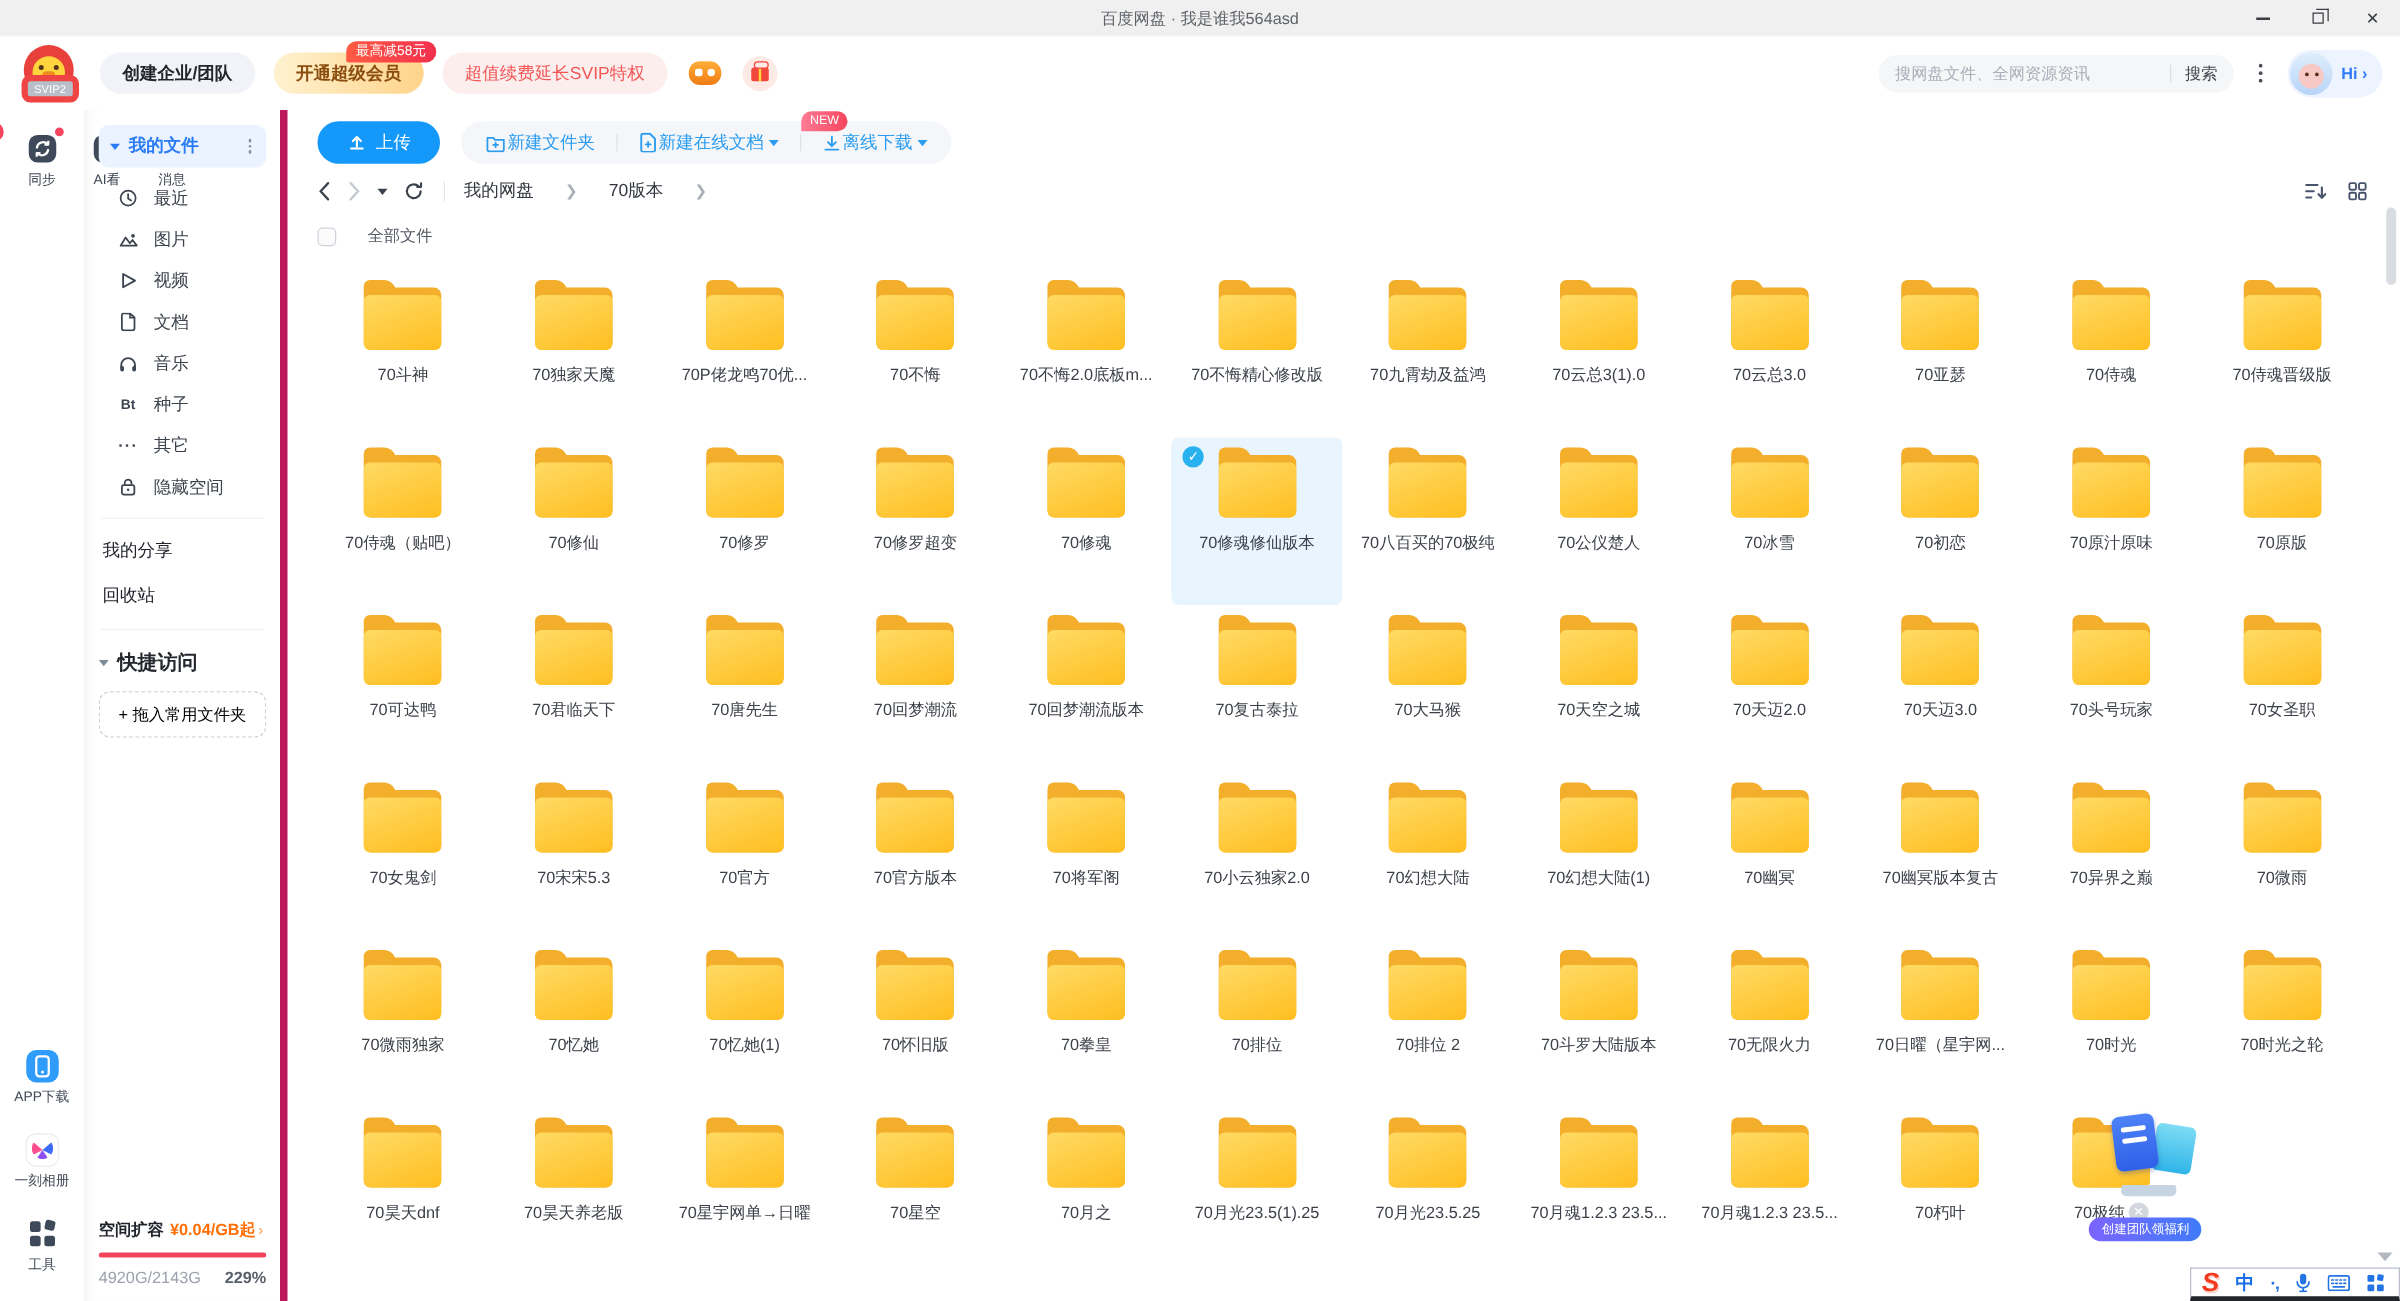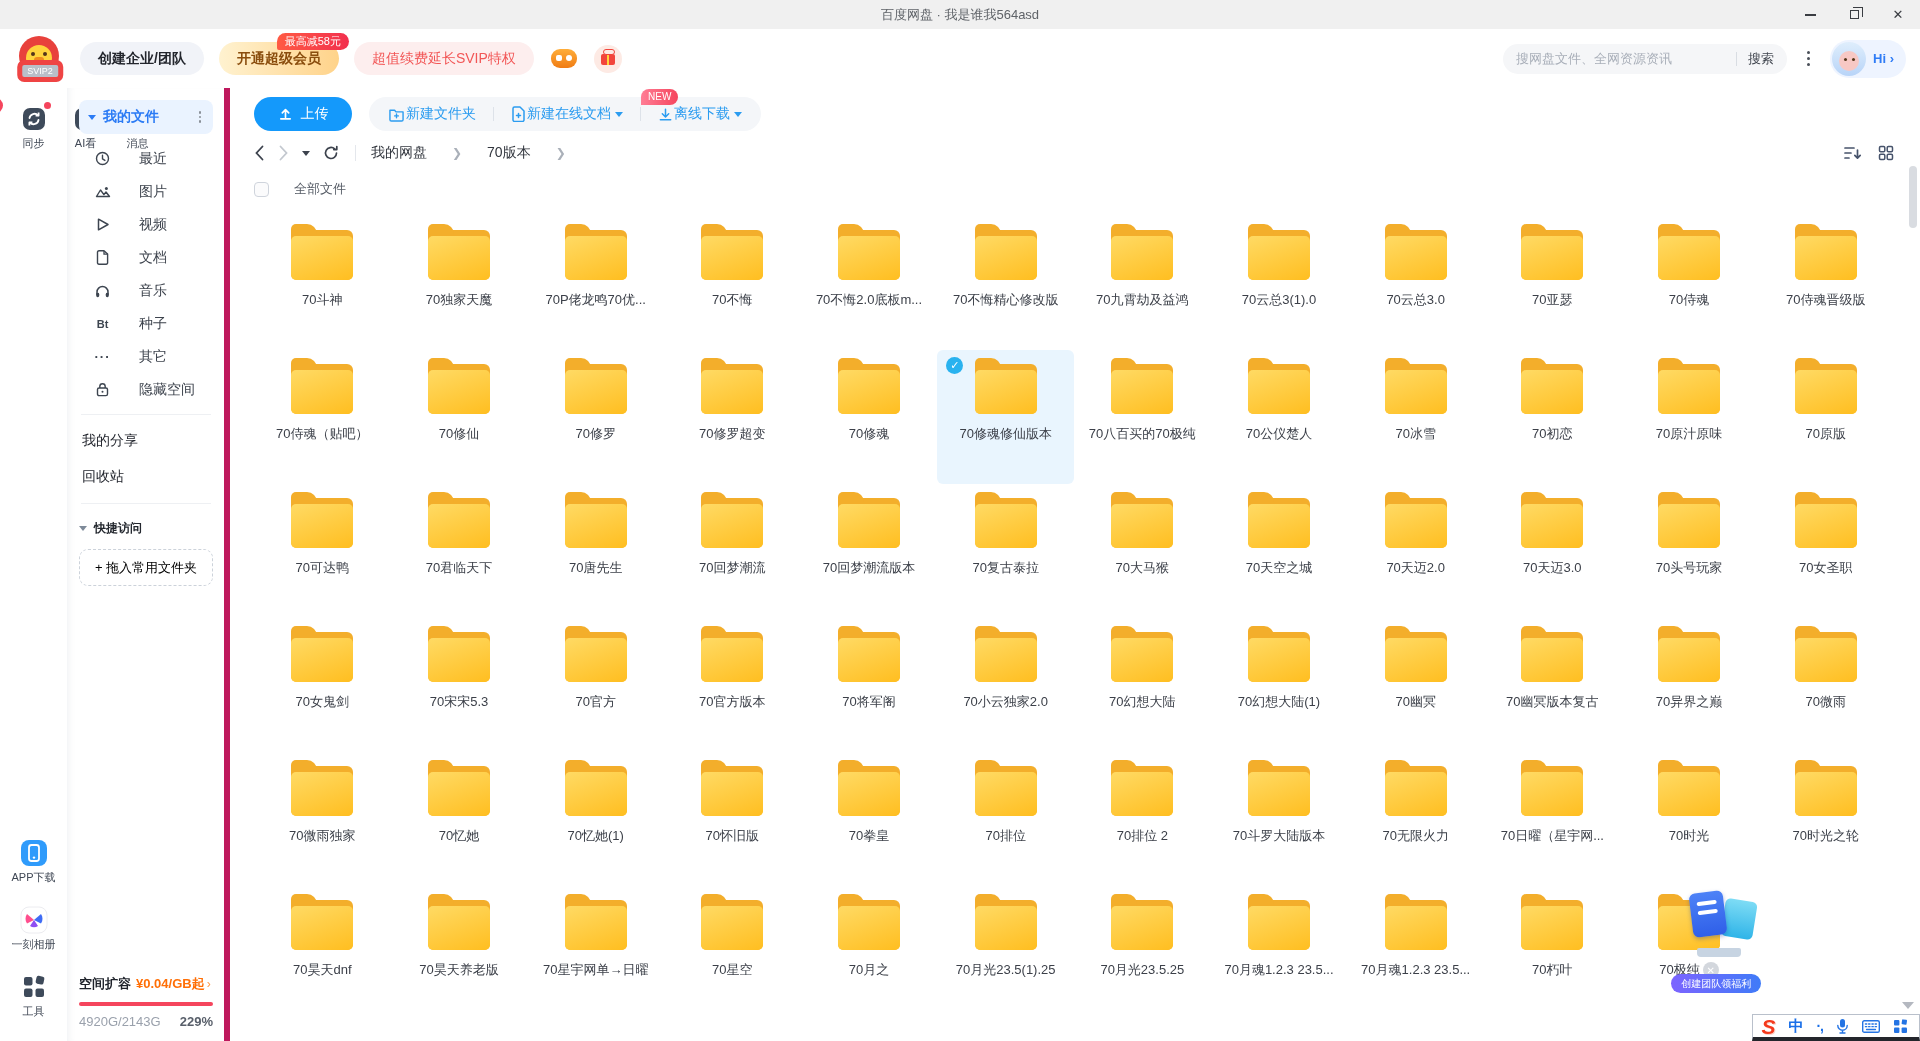--- a/index.html
+++ b/index.html
@@ -64,24 +64,24 @@
 .rail-bottom{margin-top:auto;display:flex;flex-direction:column;align-items:center}
 
 
 .panel{width:163px;padding:12px 11px 12px 12px;display:flex;flex-direction:column;position:relative;border-right:6px solid #be185d;box-shadow:inset 7px 0 9px -7px rgba(40,60,90,.10);flex:none}
 .myfiles{height:34px;background:#eaf3ff;border-radius:8px;display:flex;align-items:center;padding:0 9px;margin-bottom:8px;cursor:pointer}
 .tri{width:0;height:0;border-left:4px solid transparent;border-right:4px solid transparent;border-top:5px solid #2b7bf5;margin-right:7px;flex:none}
 .myfiles .t{color:#2b7bf5;font-weight:bold;font-size:14px;flex:1}
 .kebab{display:flex;flex-direction:column;gap:2px;padding:3px;cursor:pointer}
 .kebab i{width:2.5px;height:2.5px;border-radius:50%;background:#8a9099}
 .cat{height:33px;display:flex;align-items:center;padding-left:15px;font-size:14px;color:#3d434d;cursor:pointer;border-radius:6px}
-.cat .ic{width:17px;margin-right:28px;display:flex;justify-content:center;color:#3d4550;font-weight:bold;font-size:11px}
+.cat .ic{width:17px;margin-right:12px;display:flex;justify-content:center;color:#3d4550;font-weight:bold;font-size:11px}
 .pdivider{height:1px;background:#eef0f3;margin:8px 2px}
 .plink{height:36px;display:flex;align-items:center;font-size:14px;color:#23262e;padding-left:3px;cursor:pointer}
-.qa-header{display:flex;align-items:center;margin:8px 0 12px;font-size:12px;color:#23272e;font-weight:bold;cursor:pointer}
+.qa-header{display:flex;align-items:center;margin:8px 0 12px;font-size:16px;color:#23272e;font-weight:bold;cursor:pointer}
 .qa-header .tri{border-top-color:#7e8a99}
 .drop-box{height:37px;border:1px dashed #ccd2da;border-radius:9px;display:flex;align-items:center;justify-content:center;color:#000000;font-size:13px;cursor:pointer}
 .storage{margin-top:auto}
 .storage-top{font-size:13px;display:flex;align-items:center;white-space:nowrap;cursor:pointer}
 .storage-top .slbl{color:#1f232b;font-weight:bold;margin-right:5px}
 .storage-top .price{color:#ff6f06;font-weight:bold}
 .storage-top .chev{color:#ff9b4d;margin-left:2px;font-size:12px}
 .sbar{height:4px;border-radius:2px;margin:9px 0 8px}
 .usage{font-size:13px;color:#9aa1ac;display:flex;align-items:center}
 .usage .pct{margin-left:auto;color:#585f6a;font-weight:bold}

